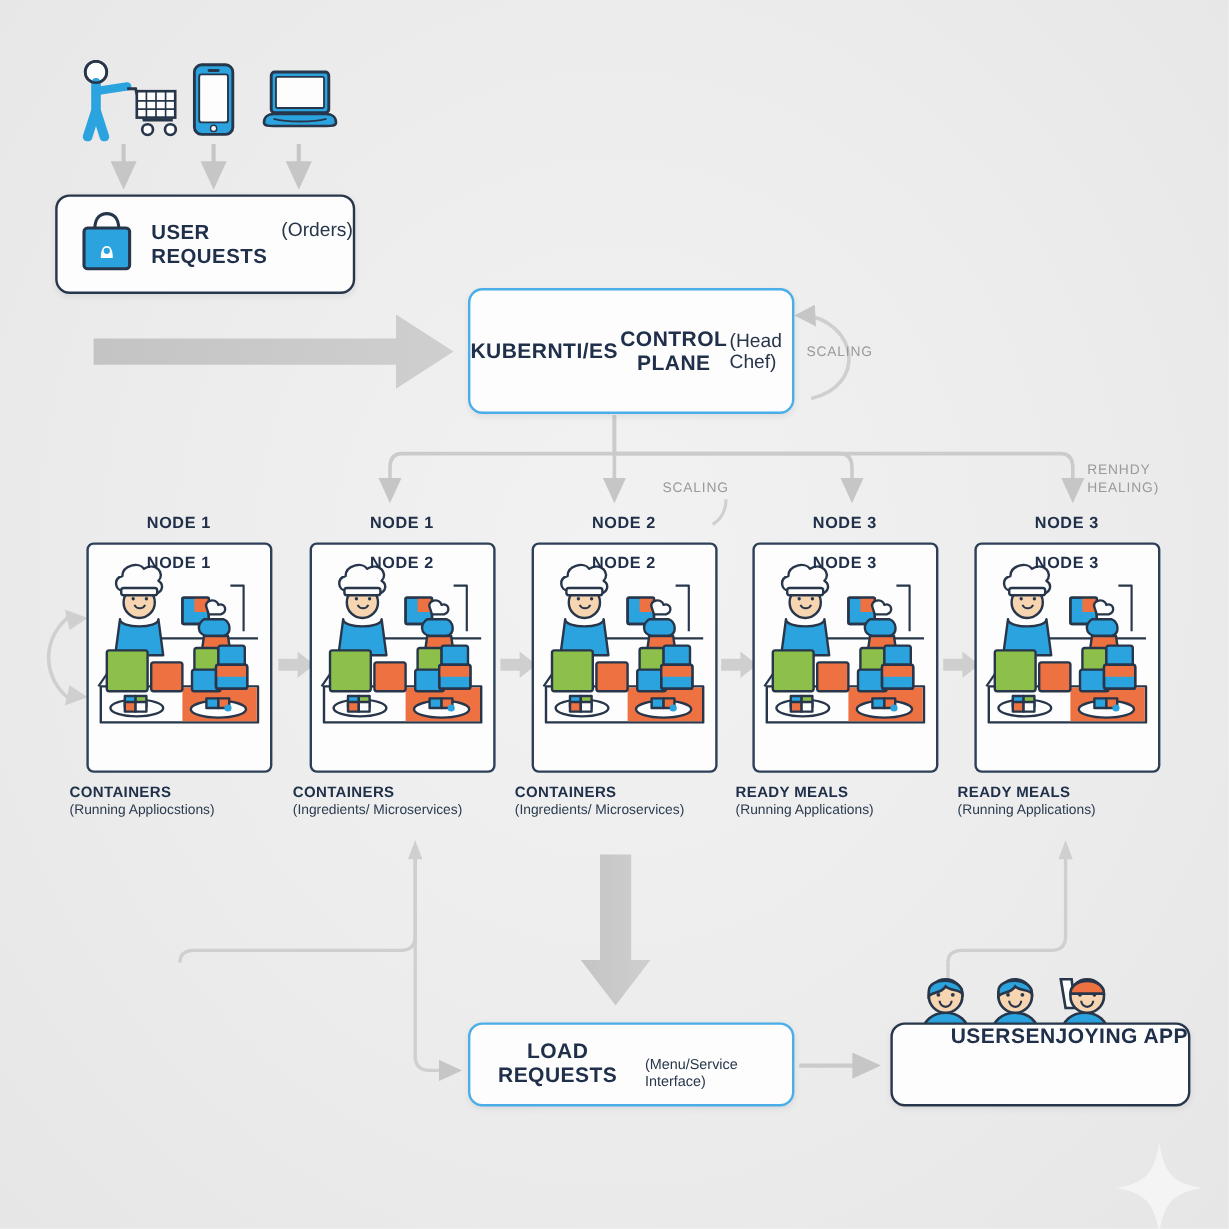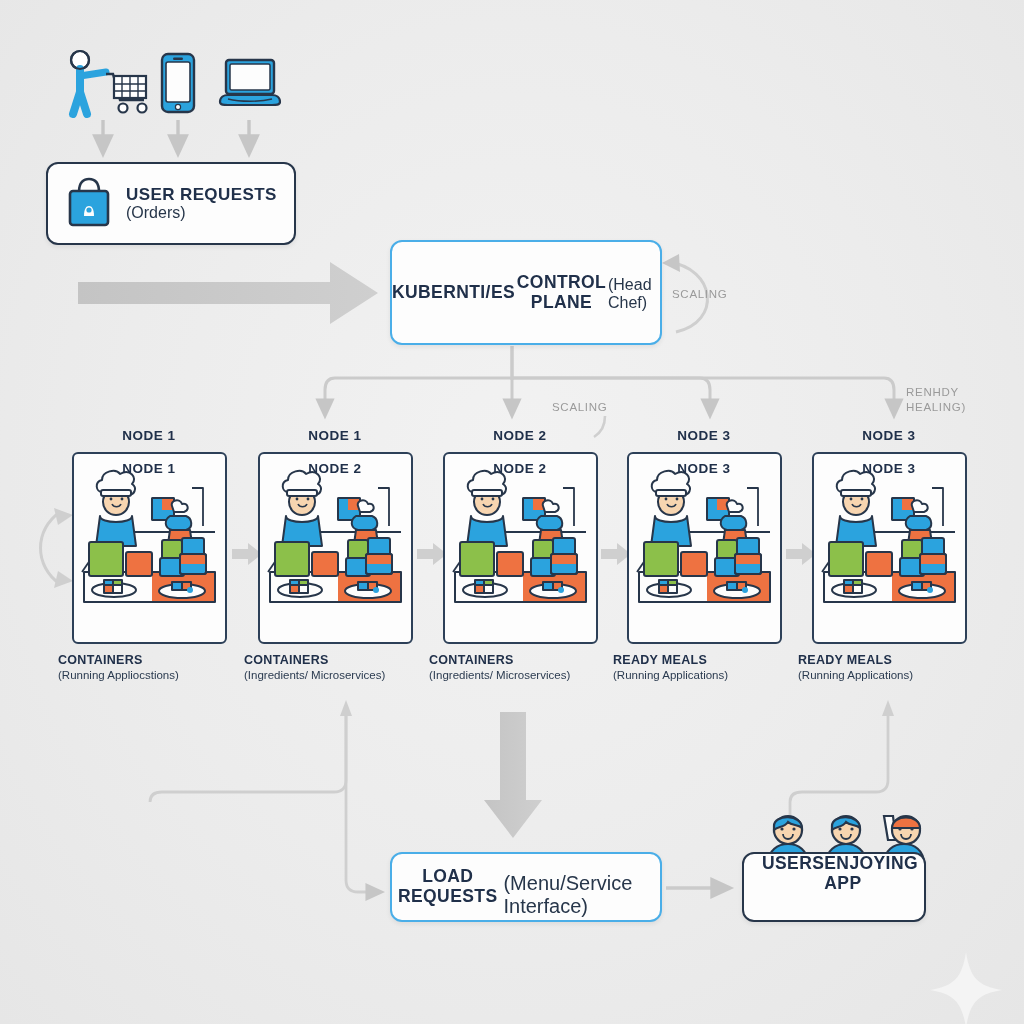--- a/index.html
+++ b/index.html
@@ -42,21 +42,21 @@
   }
 
   
   .device { position: absolute; }
 
   
   #user-requests {
     left: 46px; top: 162px; width: 250px; height: 83px;
     flex-direction: row; justify-content: flex-start; padding-left: 18px; gap: 14px;
   }
-  #user-requests .txt { display: flex; flex-direction: column; align-items: flex-start; }
+  #user-requests .txt { display: flex; align-items: flex-start; }
   #user-requests .t-bold { font-size: 17px; text-align: left; }
   #user-requests .t-sub { font-size: 16px; text-align: center; }
 
   
   #control-plane {
     left: 390px; top: 240px; width: 272px; height: 105px;
   }
   #control-plane .t-bold { font-size: 17.5px; }
   #control-plane .t-sub { font-size: 16px; margin-top: 3px; }
 
@@ -80,24 +80,24 @@
     text-align: center; font-weight: bold; font-size: 13.5px;
     letter-spacing: .5px; color: #20304a; z-index: 3;
   }
   .node-caption { margin-top: 9px; }
   .node-caption .cap-title { font-weight: bold; font-size: 12.5px; letter-spacing: .3px; color: #20304a; }
   .node-caption .cap-sub { font-size: 11.5px; color: #2b3b50; margin-top: 2px; }
 
   
   #load-balancer { left: 390px; top: 852px; width: 272px; height: 70px; }
   #load-balancer .t-bold { font-size: 17.5px; }
-  #load-balancer .t-sub { font-size: 20px; margin-top: 15px; }
+  #load-balancer .t-sub { font-size: 12px; margin-top: 15px; }
 
   #users-app {
-    left: 742px; top: 852px; width: 184px; height: 70px;
+    left: 742px; top: 852px; width: 250px; height: 70px;
     align-items: flex-start; justify-content: flex-end; padding-left: 18px;
   }
   #users-app .t-bold { font-size: 17.5px; text-align: left; }
 
   
   .anno {
     position: absolute;
     color: #9a9a9a;
     font-size: 11.5px;
     letter-spacing: .7px;

